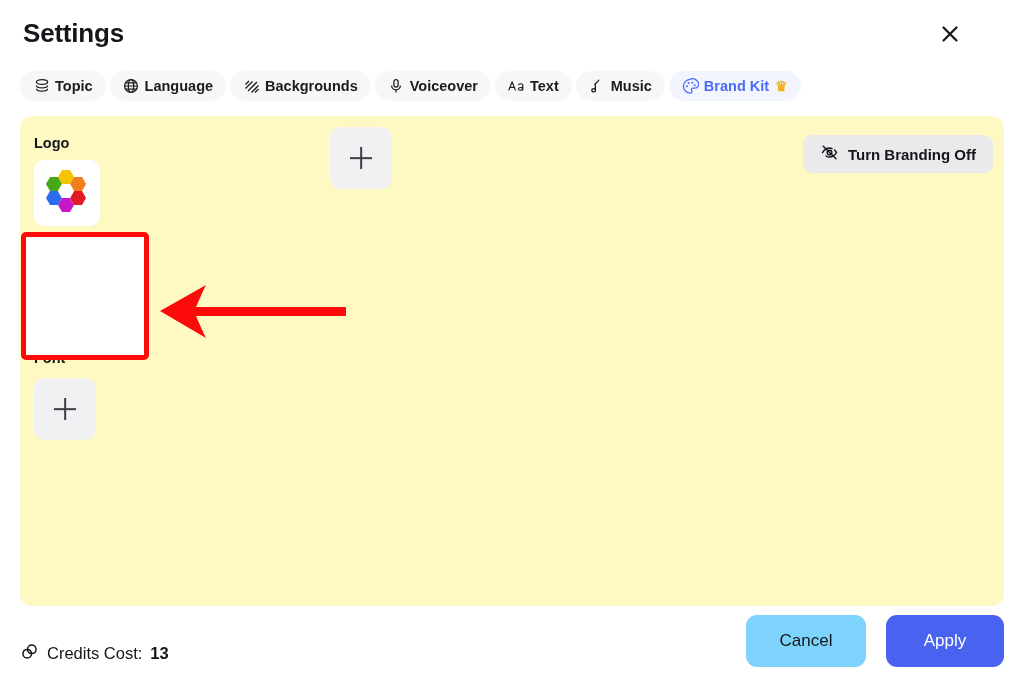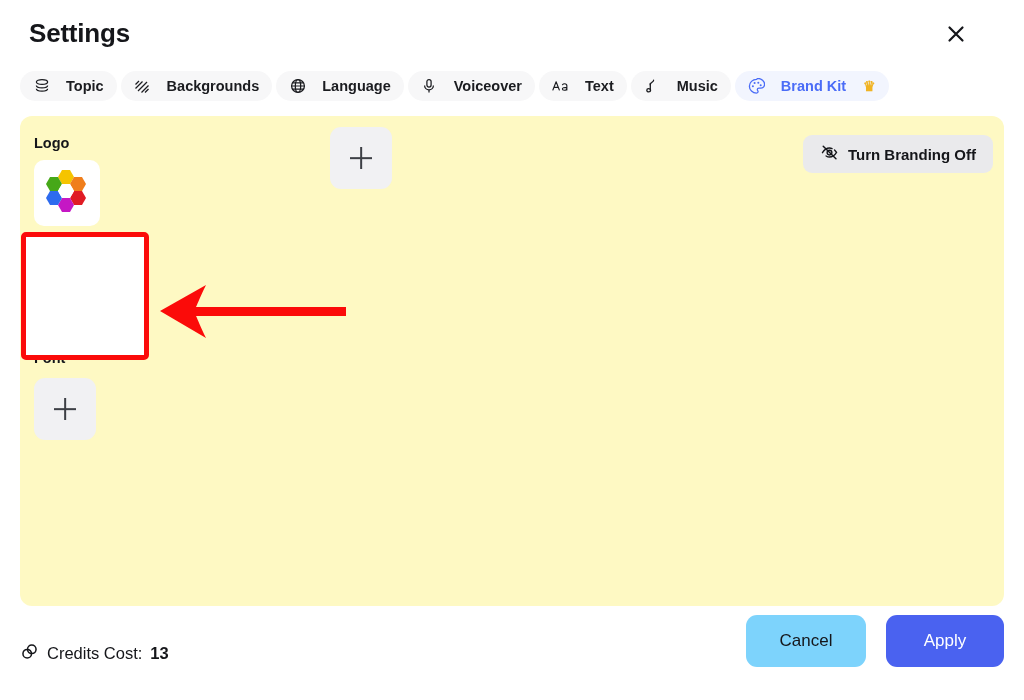--- a/index.html
+++ b/index.html
@@ -13,21 +13,21 @@
   body {
     font-family: "Liberation Sans", sans-serif;
     background: #ffffff;
     color: #15161a;
     position: relative;
   }
 
   
   .header {
     position: absolute;
-    top: 0; left: 9px;
+    top: 0; left: 3px;
     width: 976px;
     height: 62px;
   }
 
   .page-title {
     position: absolute;
     left: 20px;
     top: 18px;
     font-size: 26px;
     font-weight: bold;
@@ -56,21 +56,21 @@
     top: 71px;
     left: 20px;
     display: flex;
     align-items: center;
     gap: 4px;
   }
 
   .tab {
     display: flex;
     align-items: center;
-    gap: 16px;
+    gap: 5px;
     height: 30px;
     padding: 0 13px;
     border-radius: 16px;
     background: #f7f7f8;
     font-size: 14.5px;
     font-weight: bold;
     color: #1b1c20;
     cursor: pointer;
     white-space: nowrap;
     border: none;
@@ -313,41 +313,41 @@
         <path d="M2.4 7.4c0 1.3 2.5 2.4 5.6 2.4s5.6-1.1 5.6-2.4" stroke="#1b1c20" stroke-width="1.3"></path>
         <path d="M2.4 10.8c0 1.3 2.5 2.4 5.6 2.4s5.6-1.1 5.6-2.4" stroke="#1b1c20" stroke-width="1.3"></path>
       </svg>
     </span>
     <span>Topic</span>
   </button>
 
   <button class="tab">
     <span class="tab-ico">
       <svg width="16" height="16" viewBox="0 0 16 16" fill="none">
+        <circle cx="8" cy="8" r="6.4" stroke="#1b1c20" stroke-width="1.3"></circle>
+        <ellipse cx="8" cy="8" rx="2.7" ry="6.4" stroke="#1b1c20" stroke-width="1.3"></ellipse>
+        <path d="M1.7 8h12.6M2.6 4.8h10.8M2.6 11.2h10.8" stroke="#1b1c20" stroke-width="1.2"></path>
+      </svg>
+    </span>
+    <span>Language</span>
+  </button>
+
+  <button class="tab">
+    <span class="tab-ico">
+      <svg width="16" height="16" viewBox="0 0 16 16" fill="none">
         <g stroke="#1b1c20" stroke-width="1.25">
           <path d="M1.5 10.5 L8.5 3.5"></path>
             <path d="M4 13 L13 4"></path>
           <path d="M7.5 14.5 L14.5 7.5"></path>
             <path d="M1.5 6.5 L5 3"></path>
           <path d="M11 14.5 L14.5 11"></path>
         </g>
       </svg>
     </span>
     <span>Backgrounds</span>
-  </button>
-
-  <button class="tab">
-    <span class="tab-ico">
-      <svg width="16" height="16" viewBox="0 0 16 16" fill="none">
-        <circle cx="8" cy="8" r="6.4" stroke="#1b1c20" stroke-width="1.3"></circle>
-        <ellipse cx="8" cy="8" rx="2.7" ry="6.4" stroke="#1b1c20" stroke-width="1.3"></ellipse>
-        <path d="M1.7 8h12.6M2.6 4.8h10.8M2.6 11.2h10.8" stroke="#1b1c20" stroke-width="1.2"></path>
-      </svg>
-    </span>
-    <span>Language</span>
   </button>
 
   <button class="tab">
     <span class="tab-ico">
       <svg width="16" height="16" viewBox="0 0 16 16" fill="none">
         <rect x="5.9" y="1.5" width="4.2" height="7.6" rx="2.1" stroke="#1b1c20" stroke-width="1.25"></rect>
         <path d="M3.6 7.6c0 2.4 2 4.3 4.4 4.3s4.4-1.9 4.4-4.3" stroke="#1b1c20" stroke-width="1.25"></path>
         <path d="M8 11.9v2.6" stroke="#1b1c20" stroke-width="1.25"></path>
       </svg>
     </span>

